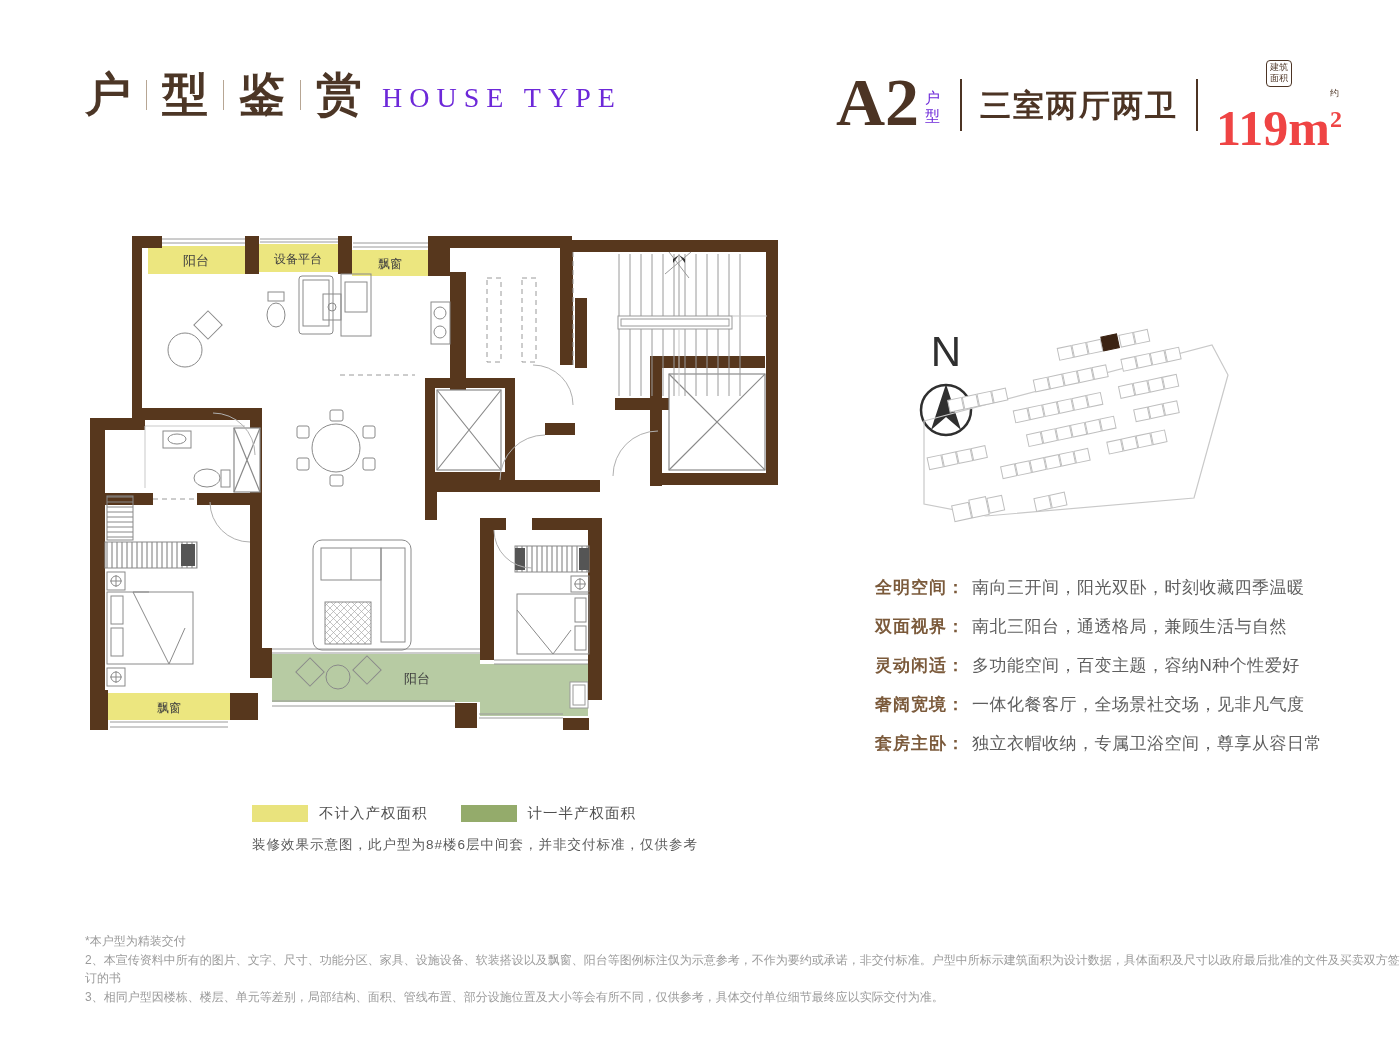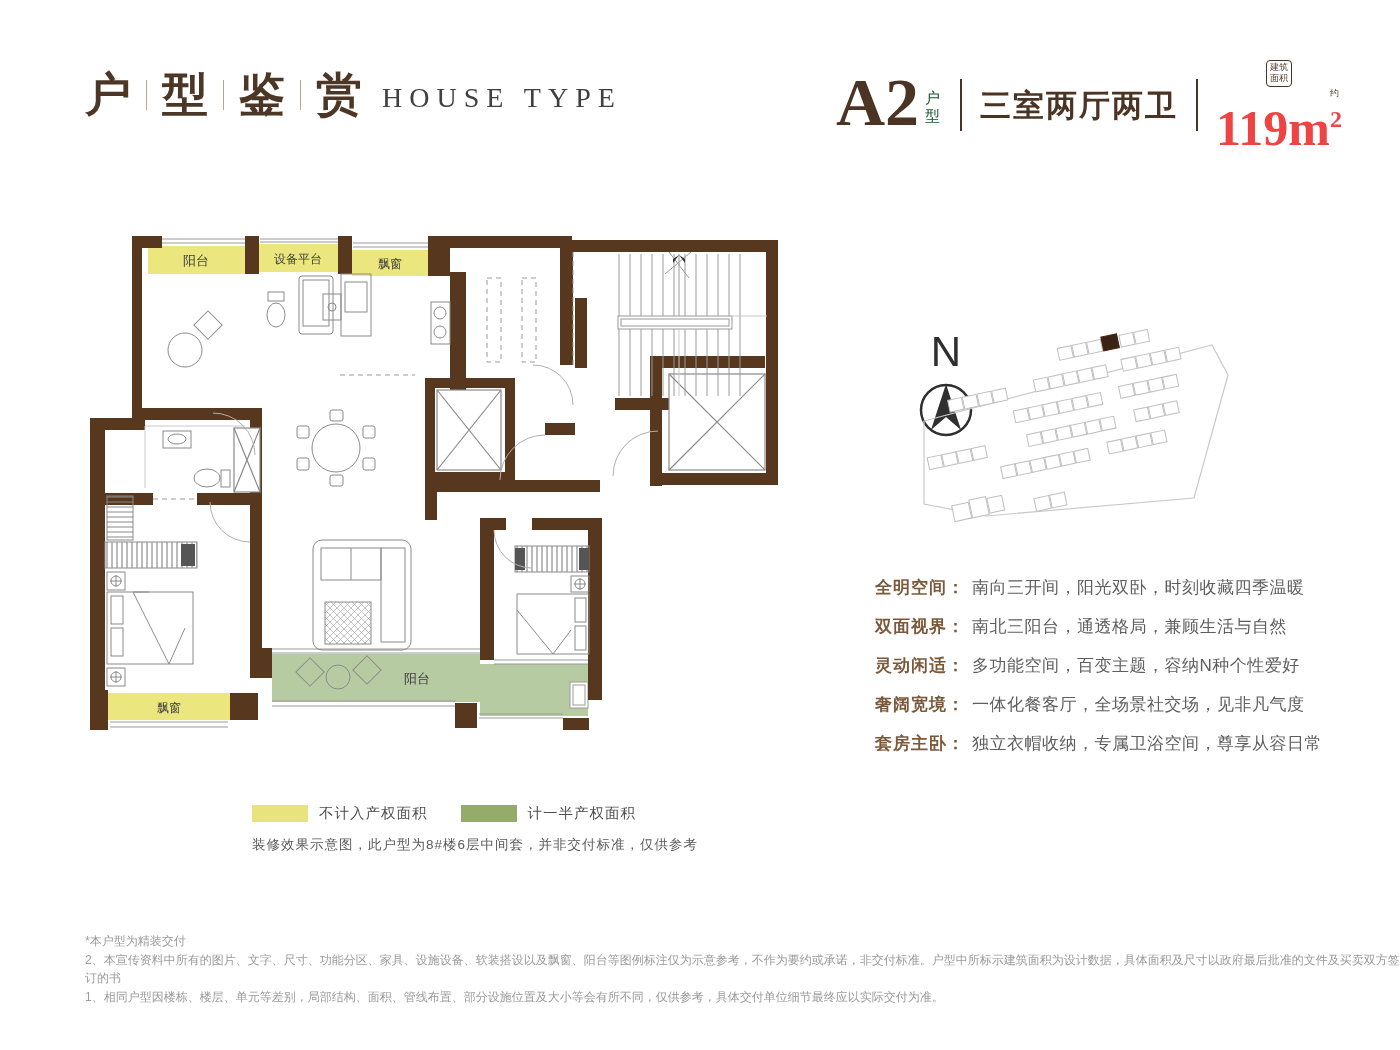--- a/index.html
+++ b/index.html
@@ -3,25 +3,25 @@
 <meta charset="utf-8">
 <style>
   html,body{margin:0;padding:0;background:#fff;}
   .page{position:relative;width:1400px;height:1050px;background:#ffffff;overflow:hidden;
         font-family:"Liberation Sans",sans-serif;}
   
   .title-row{position:absolute;left:85px;top:64px;display:flex;align-items:center;}
   .title-cn{display:flex;align-items:center;font-family:"Liberation Serif",serif;
             font-size:46px;font-weight:600;color:#4c3626;}
   .vbar{width:1px;height:30px;background:#b7a694;margin:0 15px;}
-  .title-en{font-family:"Liberation Serif",serif;font-size:28px;color:#404040;
+  .title-en{font-family:"Liberation Serif",serif;font-size:28px;color:#6d28d9;
             letter-spacing:7px;margin-left:20px;padding-top:6px;text-align:right;}
   .unit-row{position:absolute;left:836px;top:52px;display:flex;align-items:center;}
   .unit-name{font-family:"Liberation Serif",serif;font-size:68px;font-weight:700;color:#4c3424;line-height:1;}
-  .unit-suffix{width:17px;font-size:15px;line-height:1.25;color:#14532d;margin-left:6px;margin-top:10px;word-break:break-all;}
+  .unit-suffix{width:17px;font-size:15px;line-height:1.25;color:#6d28d9;margin-left:6px;margin-top:10px;word-break:break-all;}
   .hdiv{width:2px;height:52px;background:#4c3424;margin:0 18px;margin-top:6px;}
   .layout-txt{font-family:Liberation Mono, monospace;font-size:31px;font-weight:600;color:#4c3424;margin-top:8px;letter-spacing:2px;}
   .area-wrap{display:flex;align-items:center;margin-top:8px;flex-direction:column;}
   .area-badge{border:1px solid #4c3424;border-radius:4px;padding:1px 3px;font-size:9px;
               line-height:1.25;color:#4c3424;text-align:center;}
   .area-approx{font-size:9px;color:#4c3424;margin:0 3px 0 2px;align-self:flex-end;padding-bottom:3px;}
   .area-val{font-family:"Liberation Serif",serif;font-size:50px;font-weight:700;color:#ef4444;line-height:1;}
   .area-val sup{font-size:24px;}
   
   .plan{position:absolute;left:85px;top:230px;}
@@ -385,16 +385,16 @@
     <span class="legend-label">不计入产权面积</span>
     <span class="legend-gap"></span>
     <span class="swatch" style="background:#94ab6b;"></span>
     <span class="legend-label">计一半产权面积</span>
   </div>
   <div class="legend-note">装修效果示意图，此户型为8#楼6层中间套，并非交付标准，仅供参考</div>
 
   <div class="disclaimer">
     <div>*本户型为精装交付</div>
     <div>2、本宣传资料中所有的图片、文字、尺寸、功能分区、家具、设施设备、软装搭设以及飘窗、阳台等图例标注仅为示意参考，不作为要约或承诺，非交付标准。户型中所标示建筑面积为设计数据，具体面积及尺寸以政府最后批准的文件及买卖双方签订的书</div>
-    <div>1、相同户型因楼栋、楼层、单元等差别，局部结构、面积、管线布置、部分设施位置及大小等会有所不同，仅供参考，具体交付单位细节最终应以实际交付为准。</div>
+    <div>3、相同户型因楼栋、楼层、单元等差别，局部结构、面积、管线布置、部分设施位置及大小等会有所不同，仅供参考，具体交付单位细节最终应以实际交付为准。</div>
   </div>
 
 </div>
 
 </body></html>

